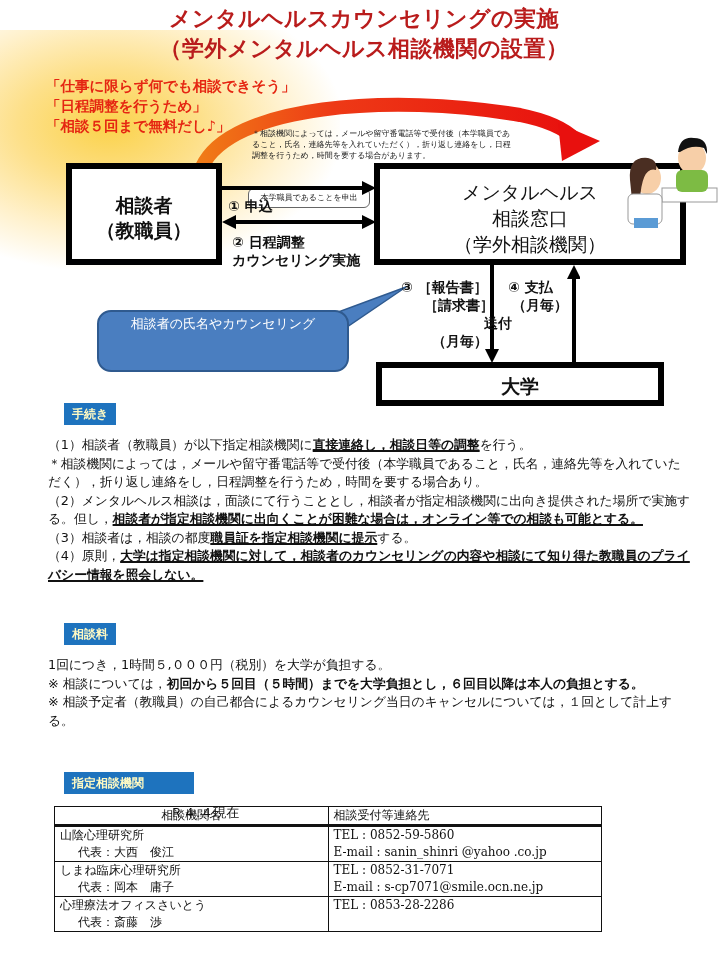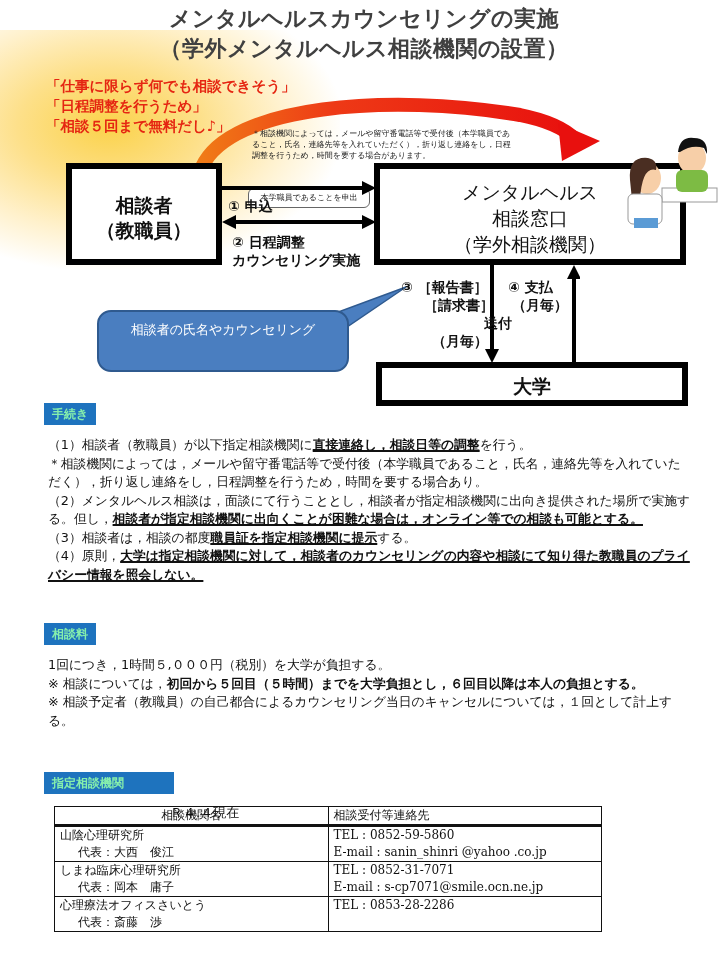--- a/index.html
+++ b/index.html
@@ -1,38 +1,38 @@
 <!DOCTYPE html>
 <html><head>
 <meta charset="utf-8">
 <style>
   html, body { margin:0; padding:0; }
   body { width:728px; height:970px; background:#fff; position:relative; overflow:hidden;
          font-family:"DejaVu Sans","Liberation Sans",sans-serif; color:#111; }
   .abs { position:absolute; }
   .glow { left:-80px; top:30px; width:420px; height:240px;
           background:radial-gradient(ellipse at 45% 40%, #fbd24a 0%, #fde08a 28%, #fff1cc 52%, rgba(255,255,255,0) 72%); }
-  .title { left:0; width:728px; text-align:center; font-weight:bold; color:#404040; font-size:22px; letter-spacing:0.5px; }
+  .title { left:0; width:728px; text-align:center; font-weight:bold; color:#b91c1c; font-size:22px; letter-spacing:0.5px; }
   .title1 { top:4px; }
   .title2 { top:34px; }
   .catch { left:46px; color:#e52612; font-weight:bold; font-size:14.5px; line-height:20px; }
   .note-small { left:252px; top:128px; width:265px; font-size:8px; line-height:11px; color:#222; }
   .tag-bubble { left:248px; top:163px; width:120px; height:18px; border:1px solid #666; border-radius:6px;
                 background:#fff; font-size:8px; line-height:18px; text-align:center; color:#222;margin-top:25px; }
   .box { background:#fff; border:6px solid #000; box-sizing:border-box; }
   .box-client { left:66px; top:163px; width:156px; height:102px; }
   .box-client .txt { position:absolute; left:0; right:0; top:24px; text-align:center; font-weight:bold; font-size:19px; line-height:25px; }
   .box-center { left:374px; top:163px; width:312px; height:102px; }
   .box-center .txt { position:absolute; left:0; right:0; top:10px; text-align:center; font-weight:normal; font-size:19px; line-height:26px; }
-  .box-univ { left:376px; top:362px; width:312px; height:44px; }
+  .box-univ { left:376px; top:362px; width:288px; height:44px; }
   .box-univ .txt { position:absolute; left:0; right:0; top:6px; text-align:center; font-weight:bold; font-size:19px; }
   .arrow-label { font-weight:bold; font-size:14px; line-height:18px; }
   .blue-bubble { left:97px; top:310px; width:252px; height:62px; background:#4a7ec0; border:2px solid #2f5a8f;
-                 border-radius:14px; color:#fff; font-size:13px; line-height:20px; text-align:center; box-sizing:border-box; padding-top:8px; }
-  .section-tag { background:#1e73be; color:#86efac; font-weight:bold; font-size:12px; padding:0 8px; height:22px; line-height:22px; }
+                 border-radius:14px; color:#fff; font-size:13px; line-height:20px; text-align:center; box-sizing:border-box; padding-top:2px; }
+  .section-tag { background:#1e73be; color:#fef9c3; font-weight:bold; font-size:12px; padding:0 8px; height:22px; line-height:22px;margin-left:20px; }
   .para { left:48px; width:645px; font-size:12.8px; line-height:18.5px; }
   .para b { font-weight:bold; }
   .para u { text-decoration:underline; text-decoration-thickness:2px; font-weight:bold; }
   table.inst { border-collapse:collapse; font-family:"DejaVu Serif","Liberation Serif",serif; font-size:12px; }
   table.inst td { border:1.5px solid #111; padding:0 5px; vertical-align:top; line-height:17px; }
   table.inst tr.head td { border-bottom:3px solid #111; }
   .indent { padding-left:18px; display:block; }
 </style>
 </head>
 <body>

